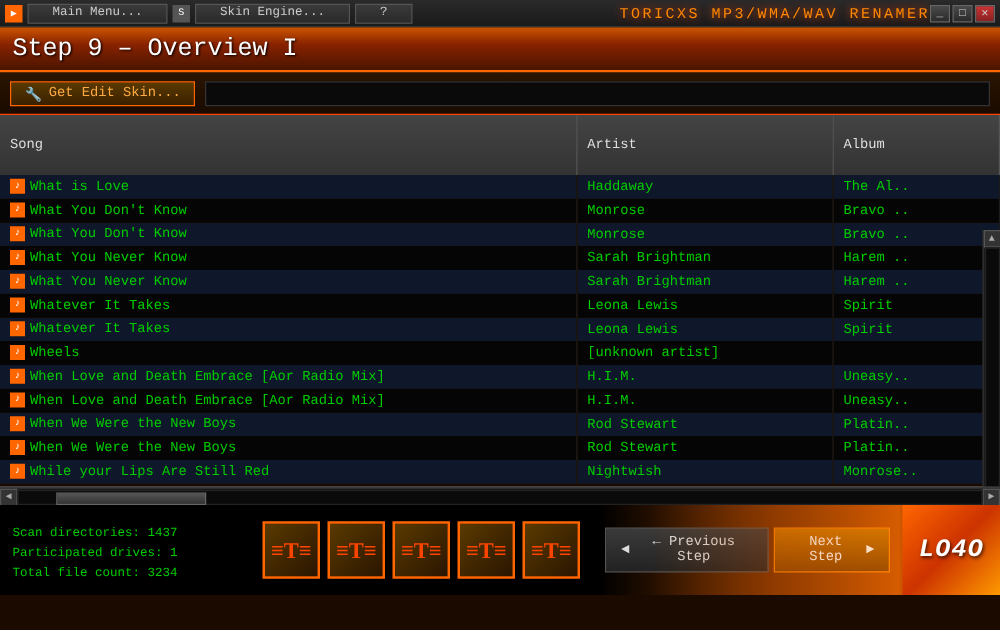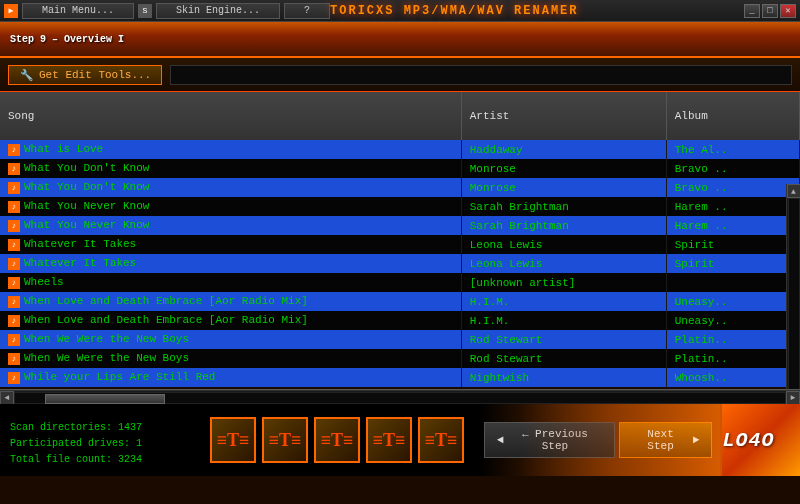--- a/index.html
+++ b/index.html
@@ -43,23 +43,23 @@
       height: 14px;
       background: #ff6600;
       display: flex;
       align-items: center;
       justify-content: center;
       font-size: 8px;
       color: white;
     }
     #app-title {
       flex: 1;
-      text-align: left;
+      text-align: right;
       font-size: 12px;
-      font-weight: bold;
+      font-weight: normal;
       color: #ff8800;
       letter-spacing: 2px;
       text-shadow: 0 0 8px #ff4400;
     }
     .win-controls {
       display: flex;
       gap: 2px;
     }
     .win-btn {
       width: 16px;
@@ -78,22 +78,22 @@
     
     #step-header {
       height: 36px;
       background: linear-gradient(to bottom, #cc5500 0%, #882200 40%, #4a1500 100%);
       display: flex;
       align-items: center;
       padding: 0 10px;
       border-bottom: 2px solid #ff6600;
     }
     #step-title {
-      font-size: 10px;
-      font-weight: bold;
+      font-size: 20px;
+      font-weight: normal;
       color: white;
       text-shadow: 1px 1px 2px black;
     }
 
     
     #toolbar {
       height: 34px;
       background: linear-gradient(to bottom, #2a1500, #1a0a00);
       display: flex;
       align-items: center;
@@ -146,21 +146,21 @@
     #song-table thead th {
       color: #ddd;
       font-weight: normal;
       text-align: left;
       padding: 18px 8px;
       border-right: 1px solid #555;
       font-size: 11px;
     }
     #song-table tbody tr {
       height: 19px;
-      background: #1d4ed8;
+      background: #0f172a;
     }
     #song-table tbody tr:nth-child(even) {
       background: #050505;
     }
     #song-table tbody td {
       color: #00cc00;
       padding: 1px 8px;
       border-right: 1px solid #1a1a1a;
       font-size: 11px;
       white-space: nowrap;
@@ -289,21 +289,21 @@
       color: #fff;
       font-size: 11px;
       padding: 6px 12px;
       cursor: pointer;
       font-family: 'Courier New', monospace;
       height: 36px;
     }
     #logo-area {
       width: 80px;
       display: flex;
-      align-items: flex-start;
+      align-items: center;
       justify-content: center;
       flex-direction: column;
       background: linear-gradient(135deg, #ff6600, #cc3300, #ff9900);
       font-size: 20px;
       font-weight: bold;
       color: white;
       text-shadow: 1px 1px 3px rgba(0,0,0,0.7);
       letter-spacing: 1px;
       font-style: italic;
     }
@@ -372,21 +372,21 @@
   </div>
 </div>
 
 <div id="step-header">
   <span id="step-title">Step 9 – Overview I</span>
 </div>
 
 <div id="toolbar">
   <button id="edit-tools-btn">
     <span class="tool-icon">🔧</span>
-    <span>Get Edit Tools...</span>
+    <span>Get Edit Skin...</span>
   </button>
   <div id="toolbar-input"></div>
 </div>
 
 <div id="table-container">
   <table id="song-table">
     <thead>
       <tr>
         <th class="col-song">Song</th>
         <th class="col-artist">Artist</th>
@@ -450,21 +450,21 @@
           <td class="col-album">Platin..</td>
         </tr>
         <tr>
           <td class="col-song"><span class="song-icon">♪</span>When We Were the New Boys</td>
           <td class="col-artist">Rod Stewart</td>
           <td class="col-album">Platin..</td>
         </tr>
         <tr>
           <td class="col-song"><span class="song-icon">♪</span>While your Lips Are Still Red</td>
           <td class="col-artist">Nightwish</td>
-          <td class="col-album">Whoosh..</td>
+          <td class="col-album">Monrose..</td>
         </tr>
       </tbody>
   </table>
 
   <div id="v-scroll">
     <div class="v-scroll-btn">▲</div>
     <div class="v-scroll-track">
       
     </div>
 

